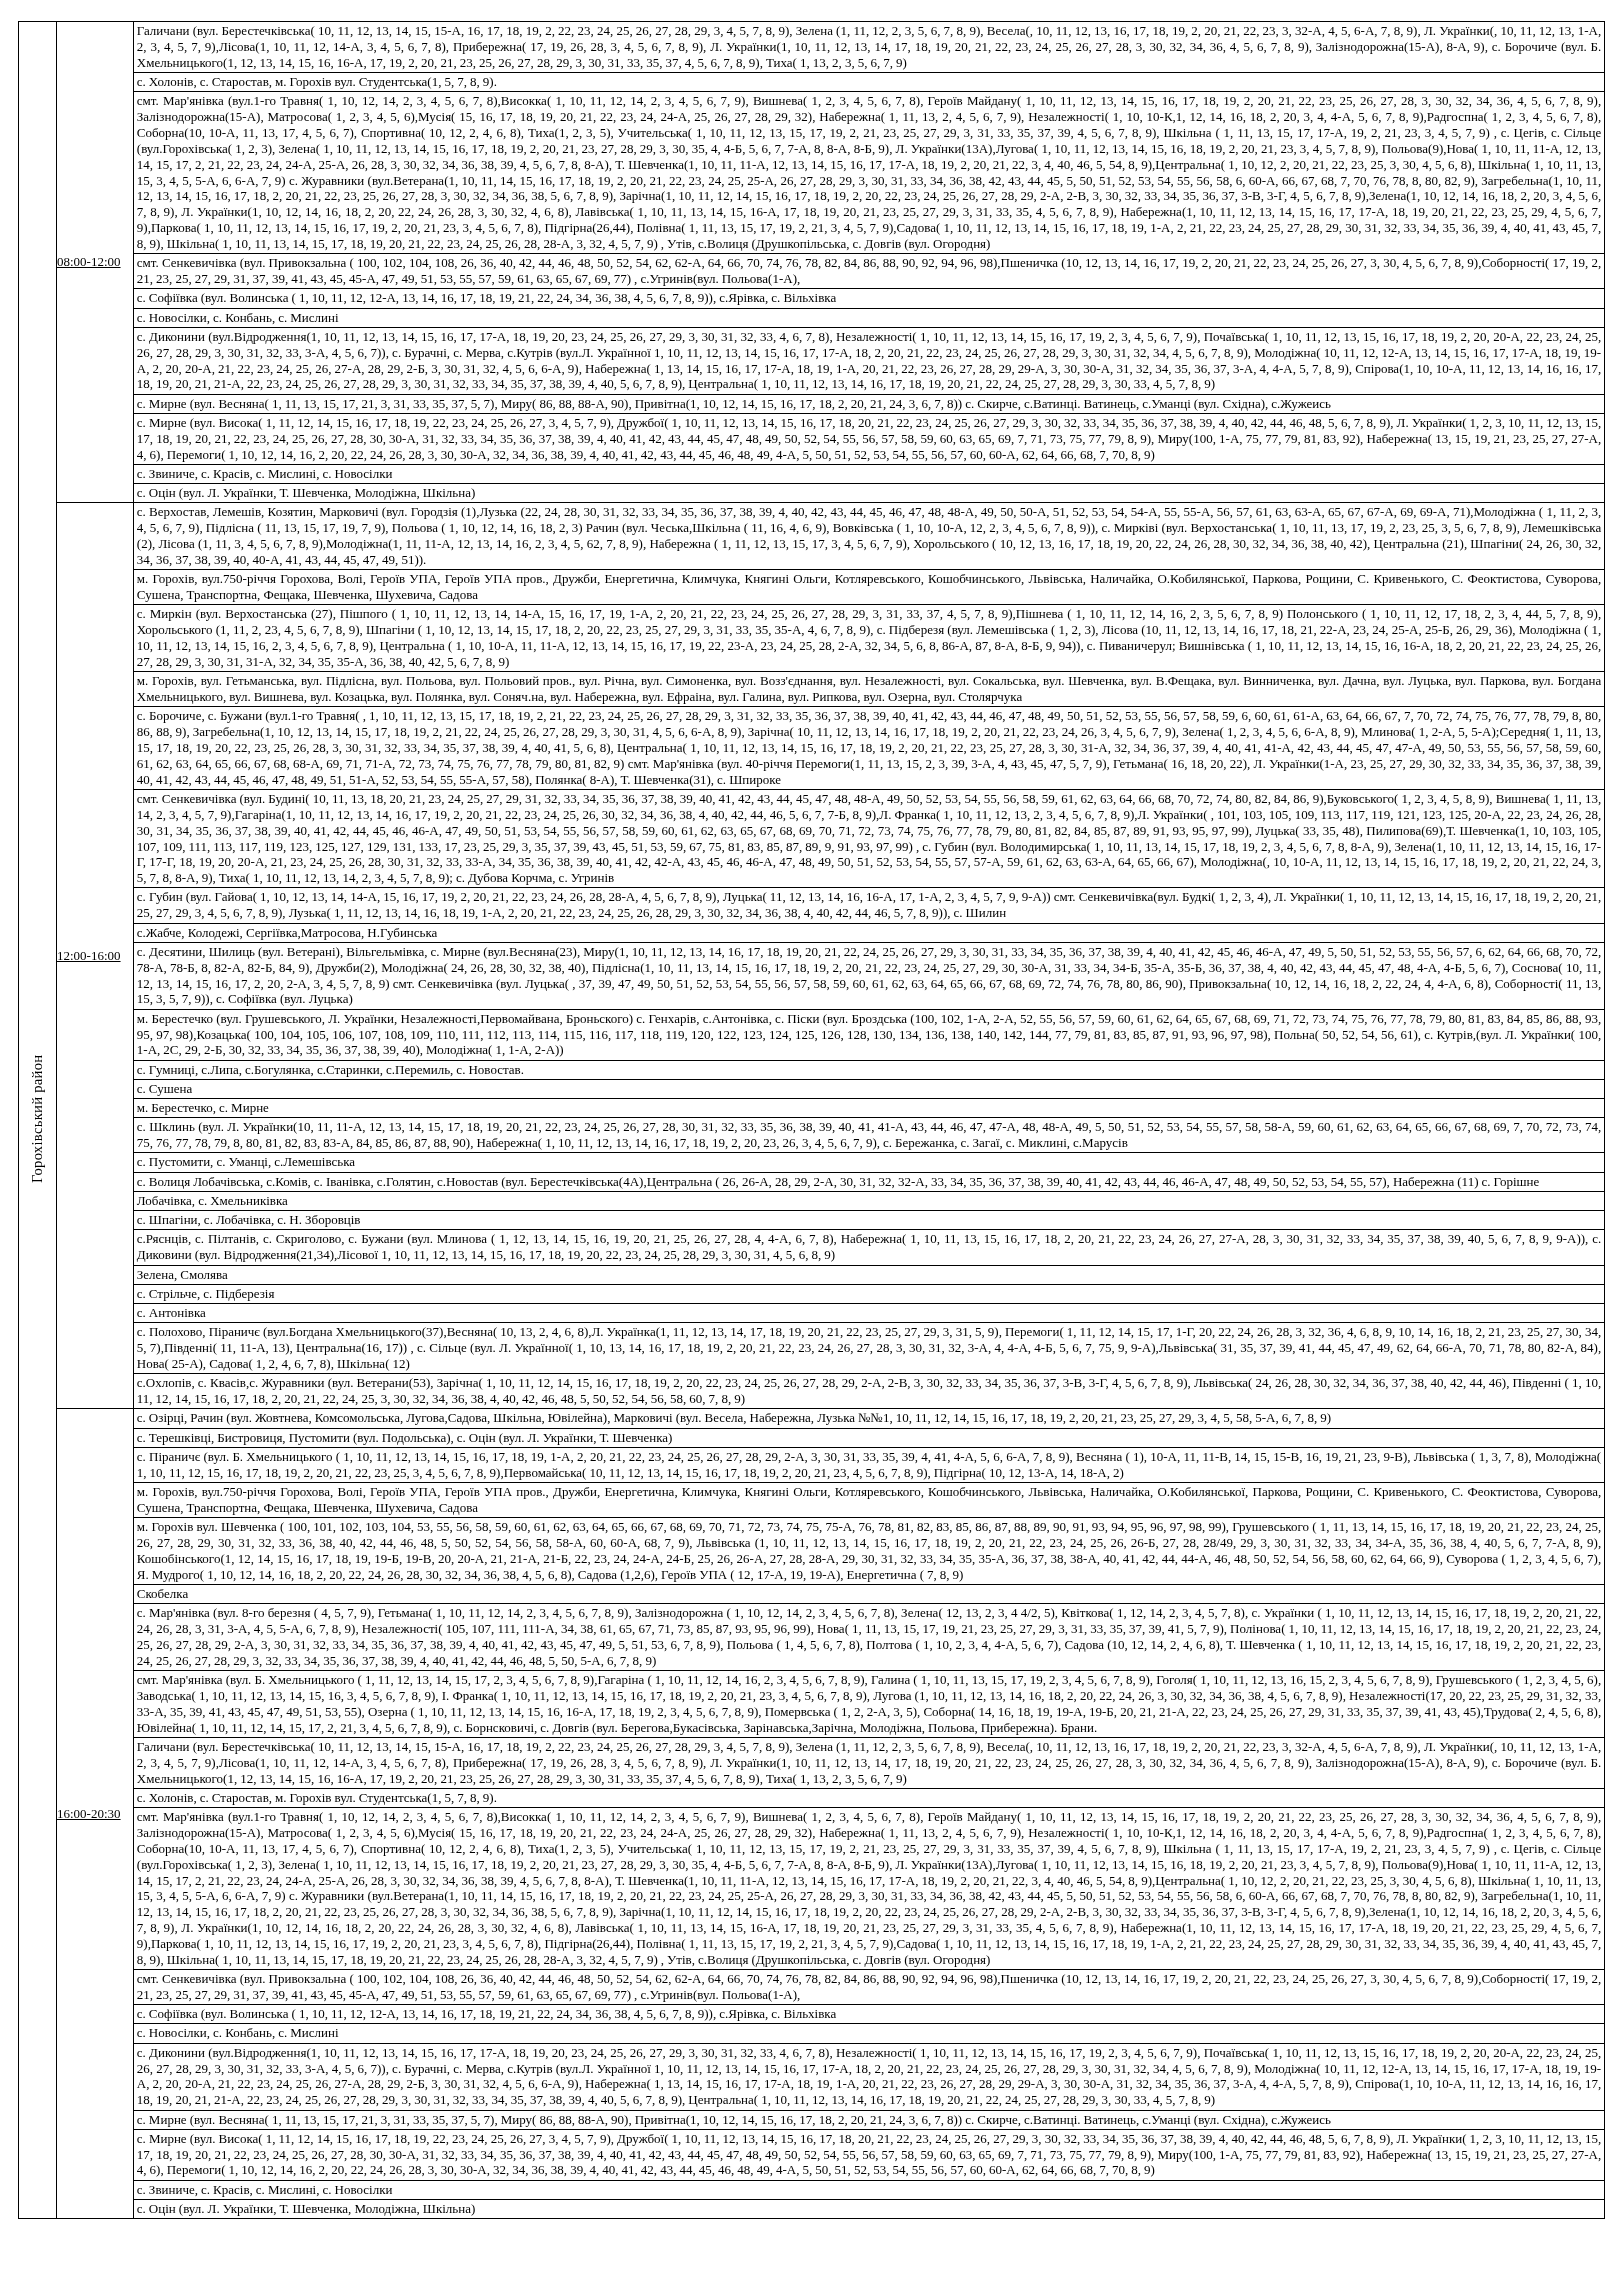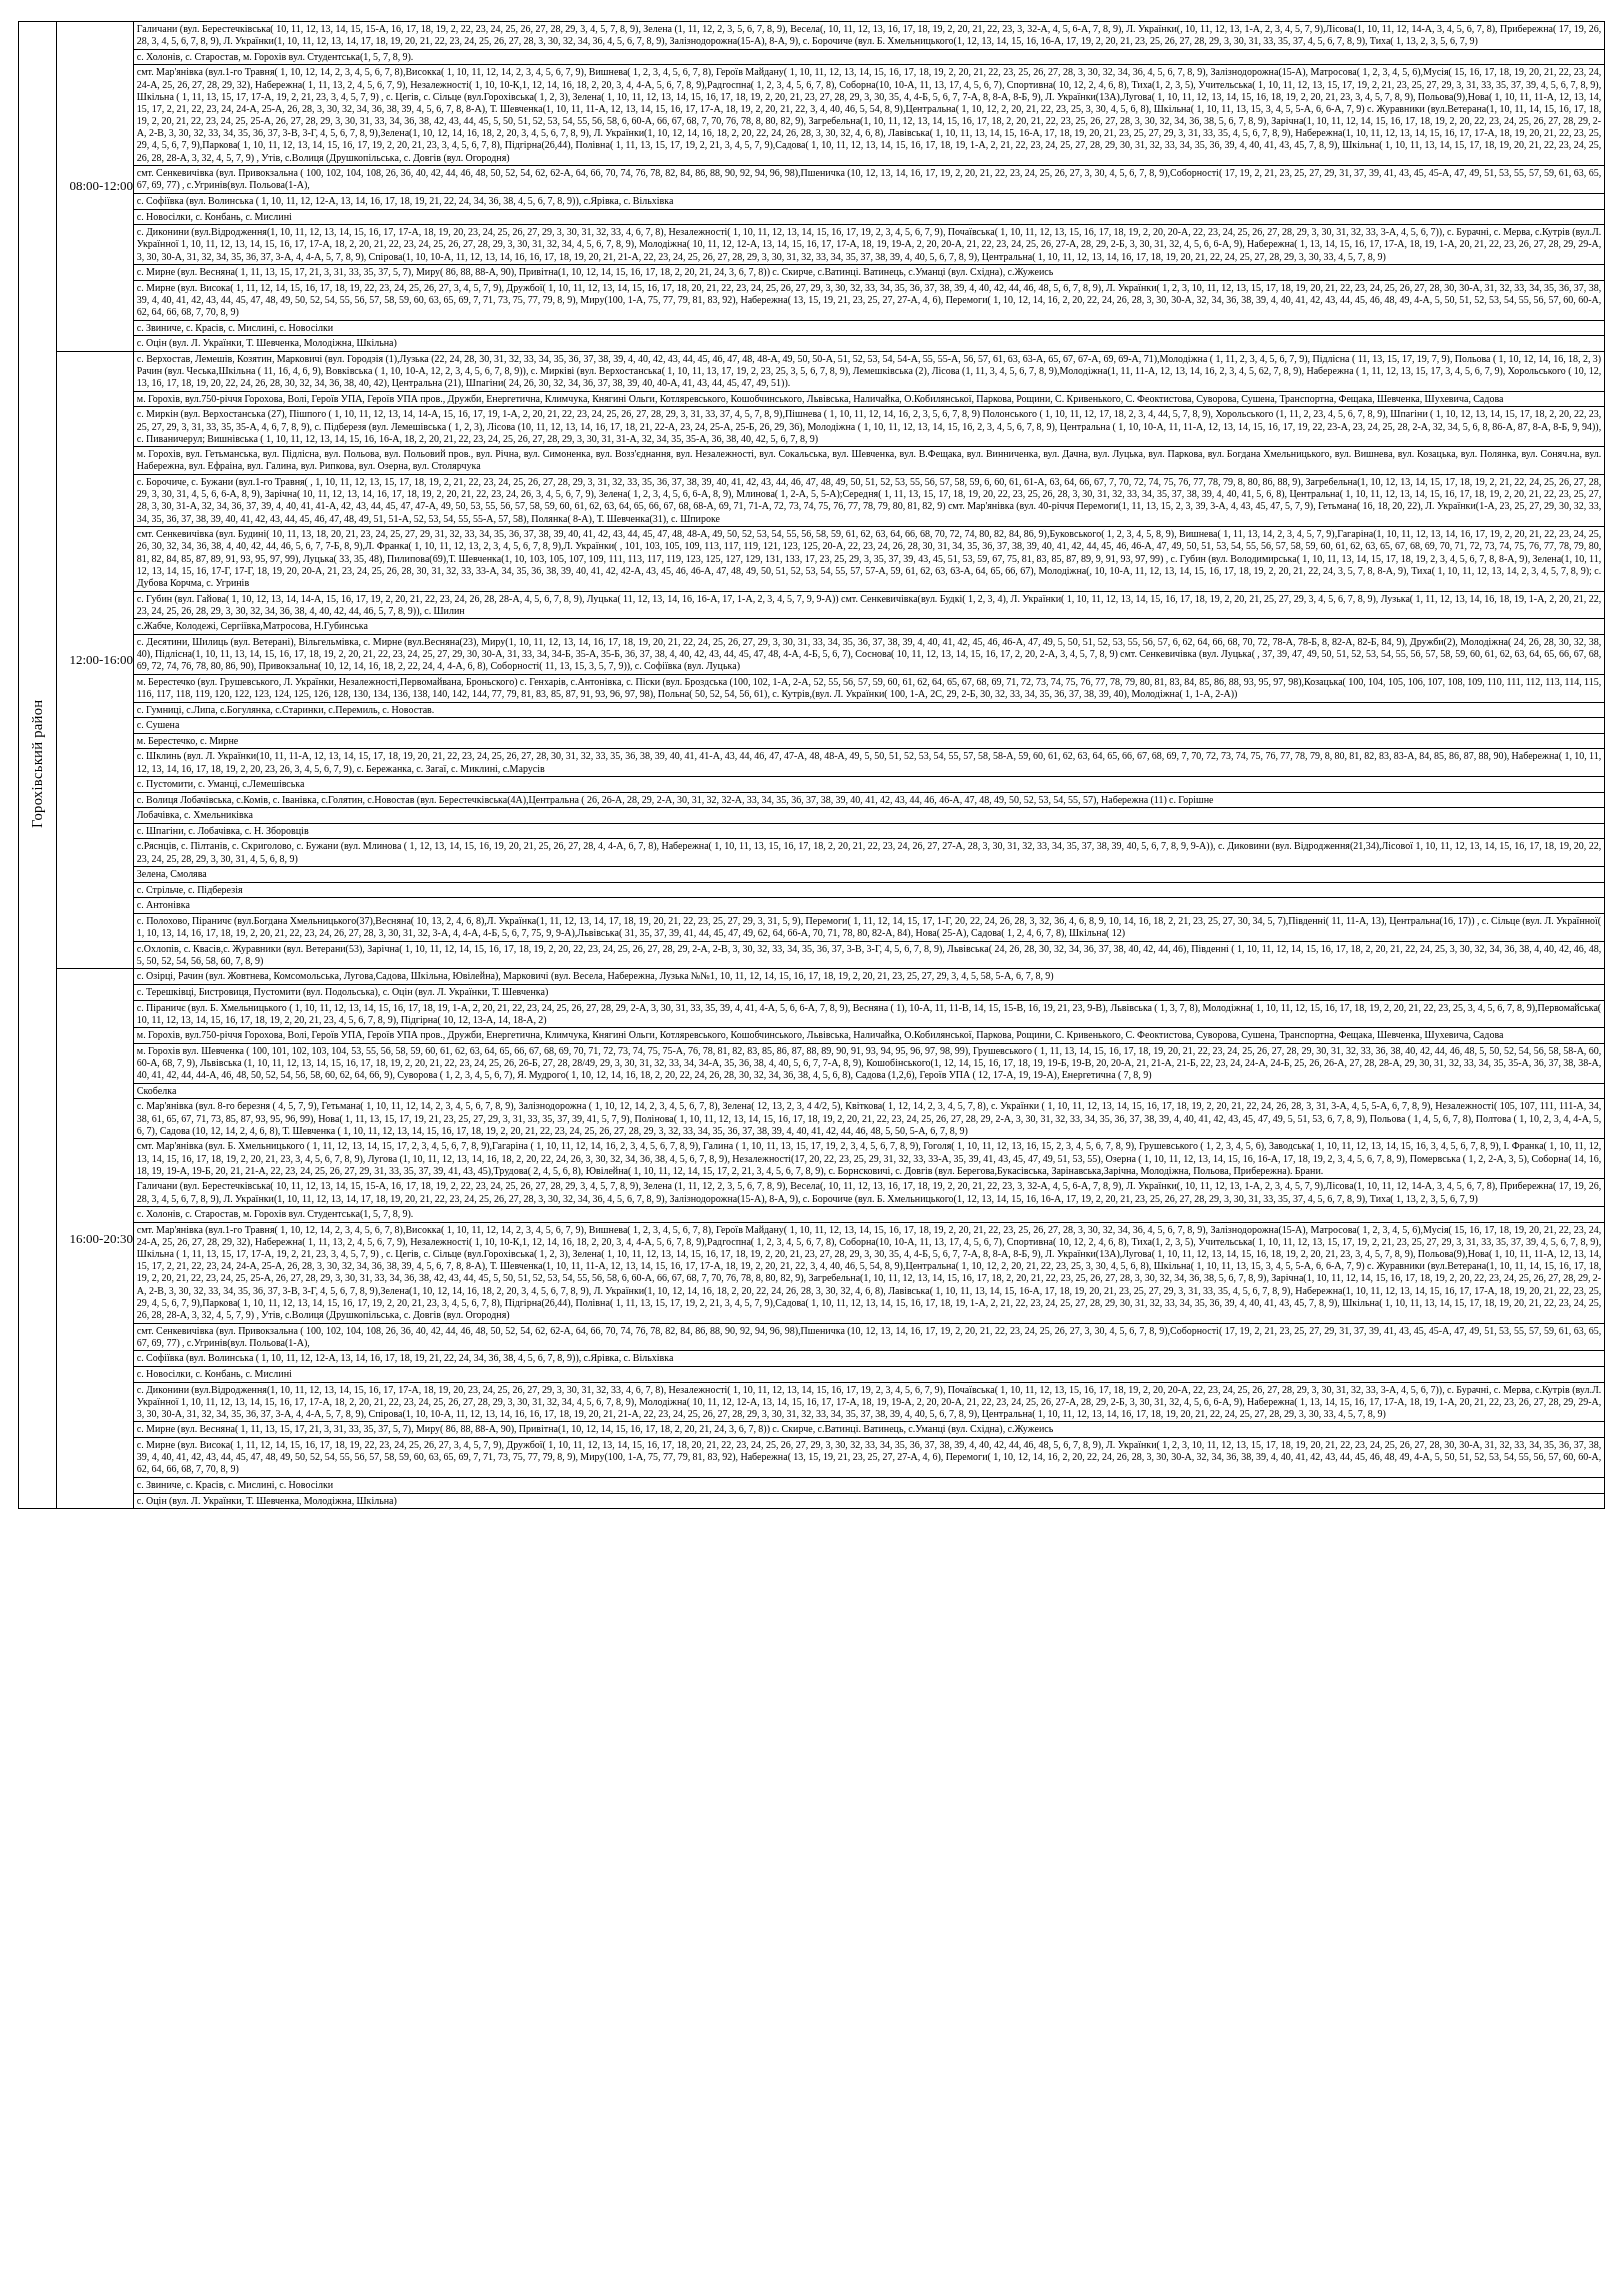--- a/index.html
+++ b/index.html
@@ -38,38 +38,39 @@
     transform: rotate(180deg);
     font-size: 14.6px;
     font-weight: normal;
     letter-spacing: 0.3px;
     white-space: nowrap;
     padding: 2.8px 0;
     display: inline-block;
   }
   .time-cell {
     width: 76px;
-    text-align: right;
+    text-align: left;
     font-size: 13px;
     vertical-align: middle;
     white-space: nowrap;
+    text-decoration: underline;
   }
   .rows-cell {
     padding: 0;
   }
   table.inner {
     border-collapse: collapse;
     width: 100%;
     table-layout: fixed;
   }
   table.inner td.entry {
     border: 0.7px solid #000000;
     border-left: none;
     border-right: none;
-    font-size: 10px;
+    font-size: 13px;
     line-height: 1.22;
     padding: 1px 2.8px 1.4px 2.8px;
     text-align: justify;
     vertical-align: top;
     word-spacing: -0.2px;
     font-family: Liberation Serif, serif;
   }
   table.inner tr:first-child td.entry {
     border-top: none;
   }

